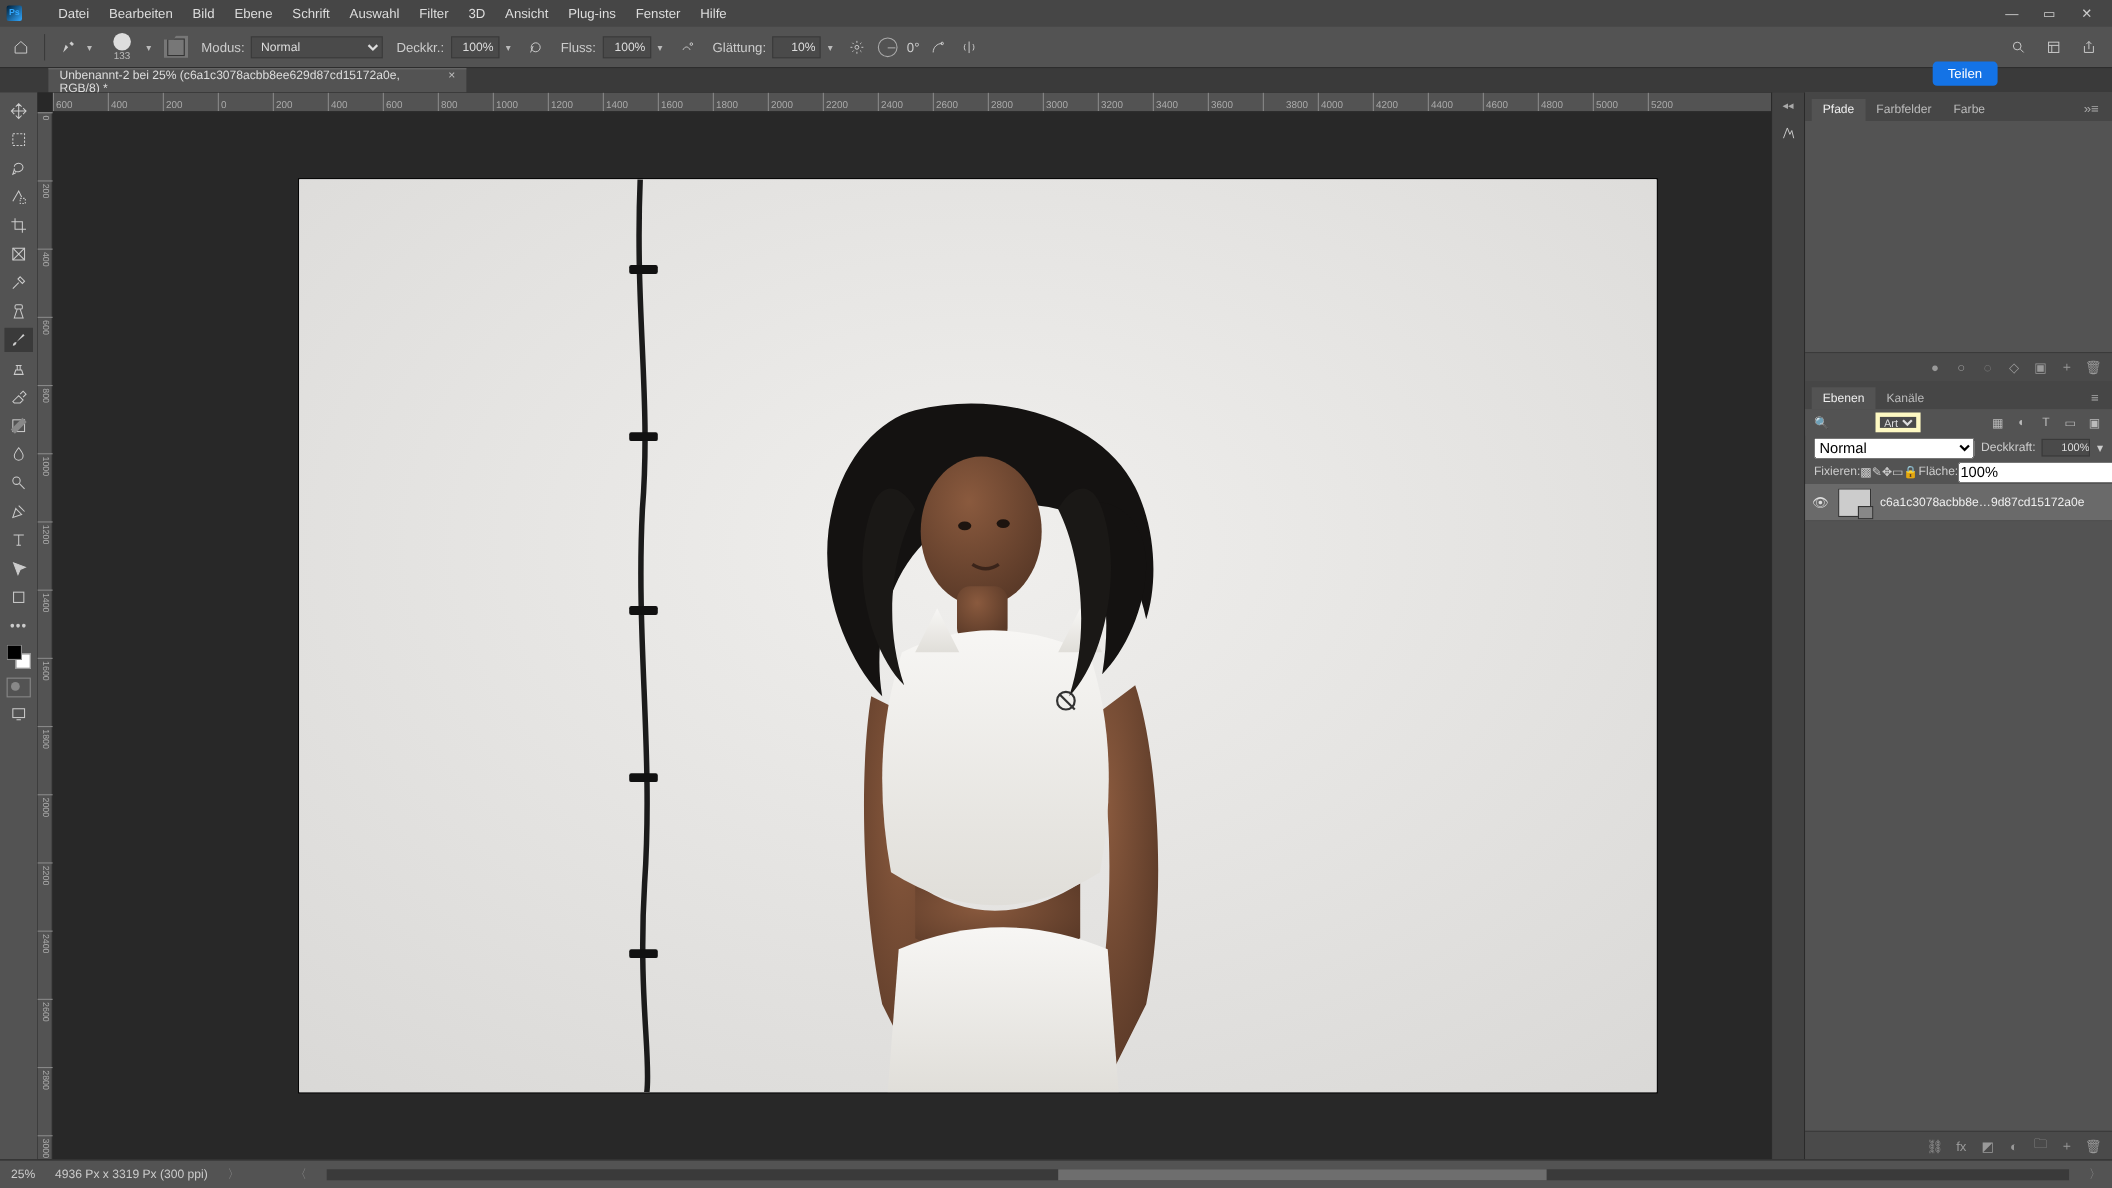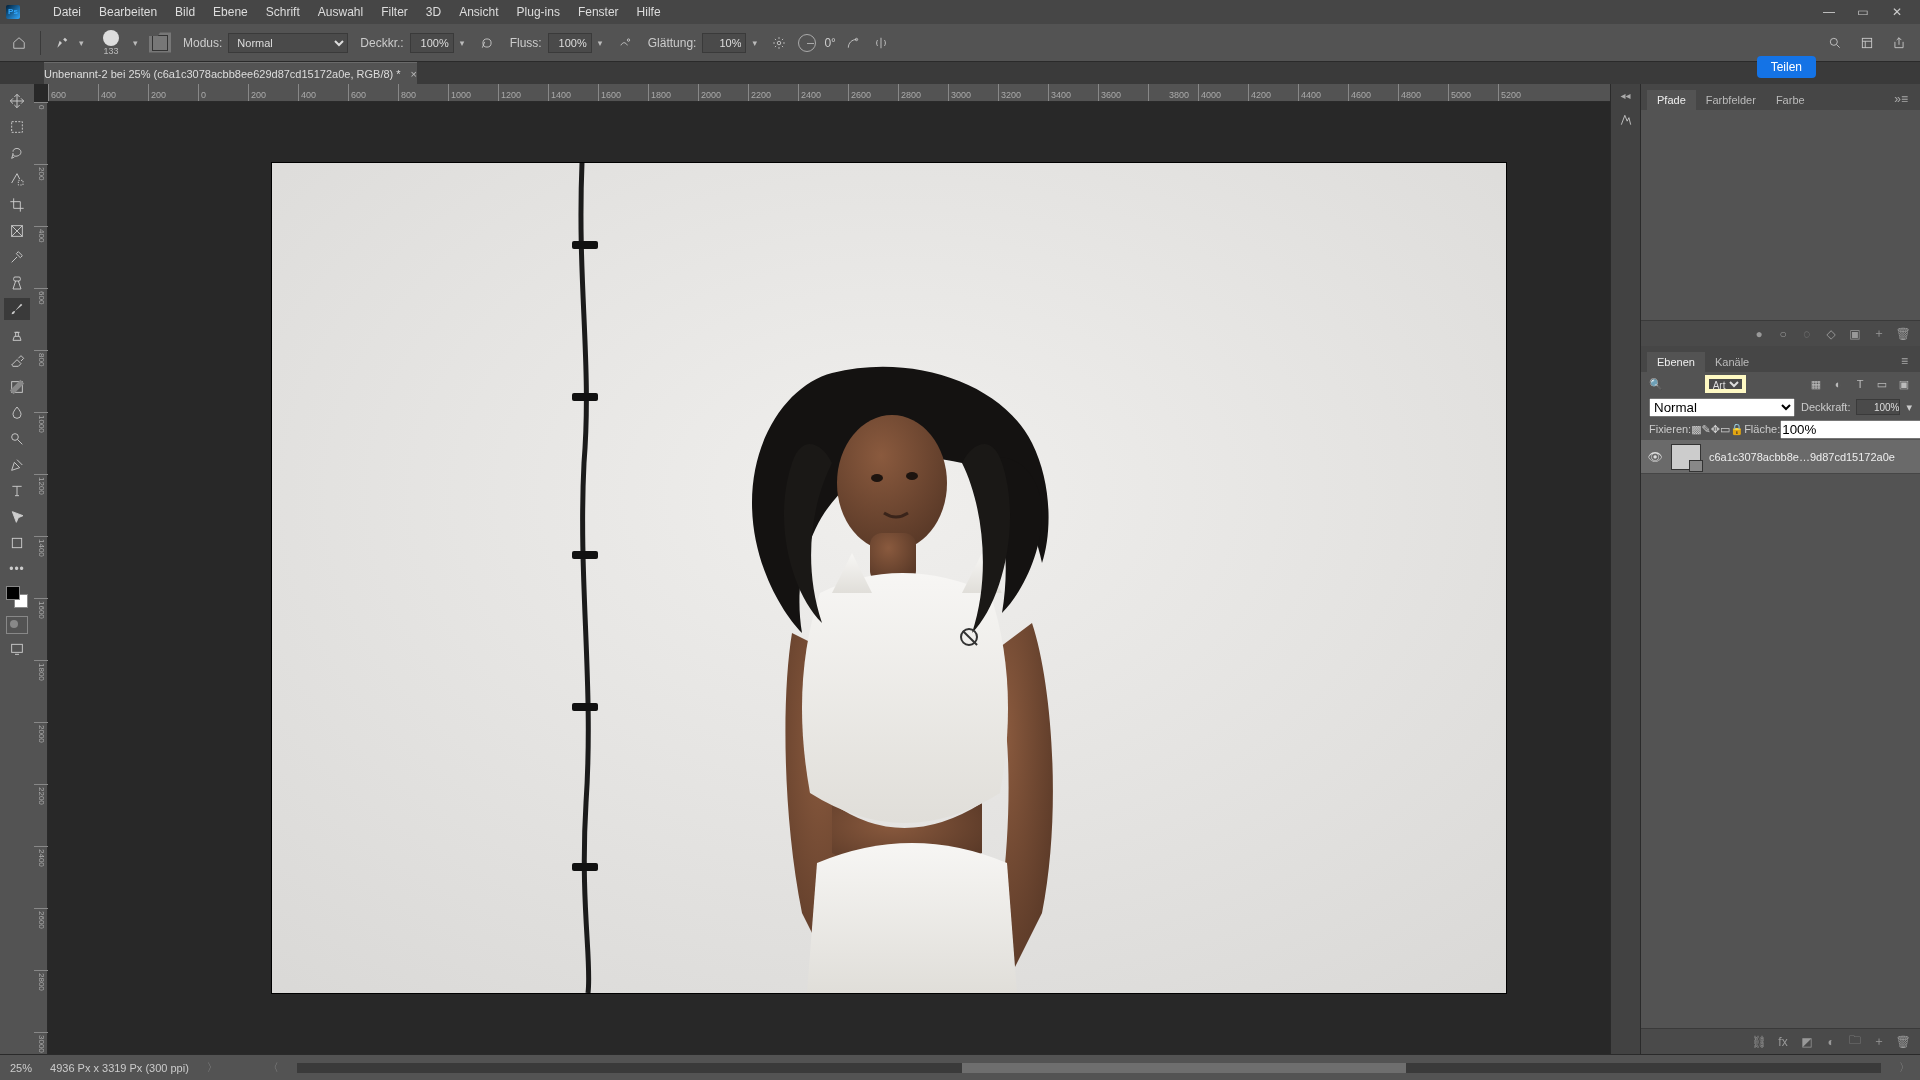--- a/index.html
+++ b/index.html
@@ -28,21 +28,21 @@
 .optbar input.pct{ width:44px; text-align:right;}
 .optbar .iconbtn{ width:22px; height:22px; display:flex; align-items:center; justify-content:center; color:#bbb;}
 .optbar .angle{ width:18px; height:18px; border:1px solid #aaa; border-radius:50%; position:relative;}
 .optbar .angle::after{content:"";position:absolute;left:50%;top:50%;width:7px;height:1px;background:#aaa;transform-origin:left;}
 .optbar .spacer{flex:1;}
 .optbar .share{ background:#1473e6; color:#fff; padding:4px 14px; border-radius:4px; font-size:12px;margin-top:48px;}
 .optbar .rbtn{ width:26px; height:26px; display:flex; align-items:center; justify-content:center; color:#ccc;}
 
 
 .tabstrip{ height:22px; background:#3a3a3a; display:flex; align-items:center; padding-left:44px;}
-.tabstrip .tab{ background:#535353; height:22px; display:flex; align-items:center; padding:0 0; font-size:11px; color:#ddd; border-top:1px solid #6a6a6a; max-width:380px;}
+.tabstrip .tab{ background:#535353; height:22px; display:flex; align-items:flex-start; padding:0 10px; font-size:11px; color:#ddd; border-top:1px solid #6a6a6a; max-width:380px;}
 .tabstrip .tab .x{ margin-left:10px; color:#bbb;}
 
 
 .main{ position:absolute; top:84px; bottom:26px; left:0; right:0; display:flex;}
 .tools{ width:34px; background:#535353; display:flex; flex-direction:column; align-items:center; padding-top:6px; gap:4px;}
 .tools .t{ width:26px; height:22px; display:flex; align-items:center; justify-content:center; color:#ccc; position:relative;}
 .tools .t.active{ background:#3a3a3a;}
 .tools .t svg{ width:16px; height:16px; stroke:#ccc; fill:none; stroke-width:1.4;}
 .tools .t.fill svg{ fill:#ccc; stroke:none;}
 .tools .ddots{letter-spacing:1px;}

